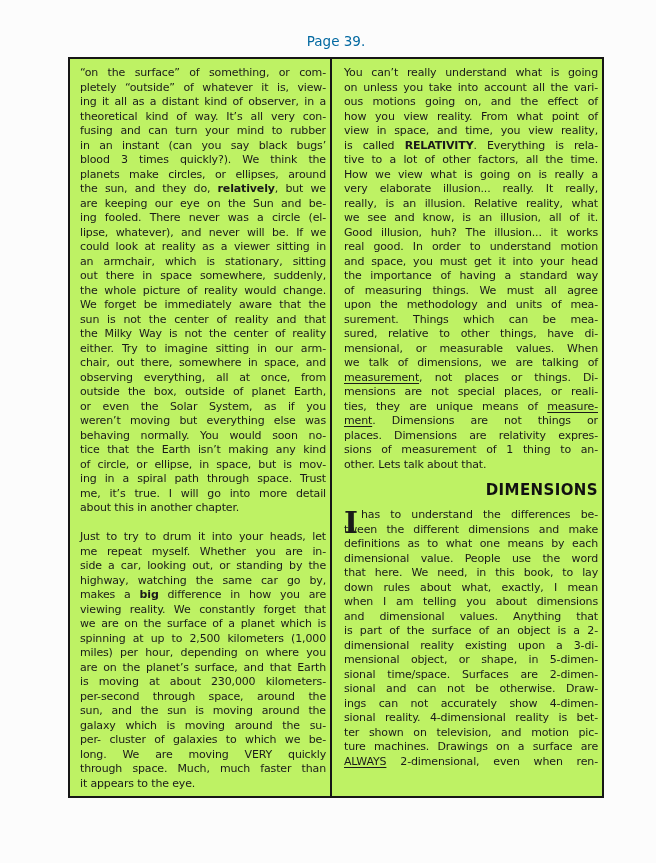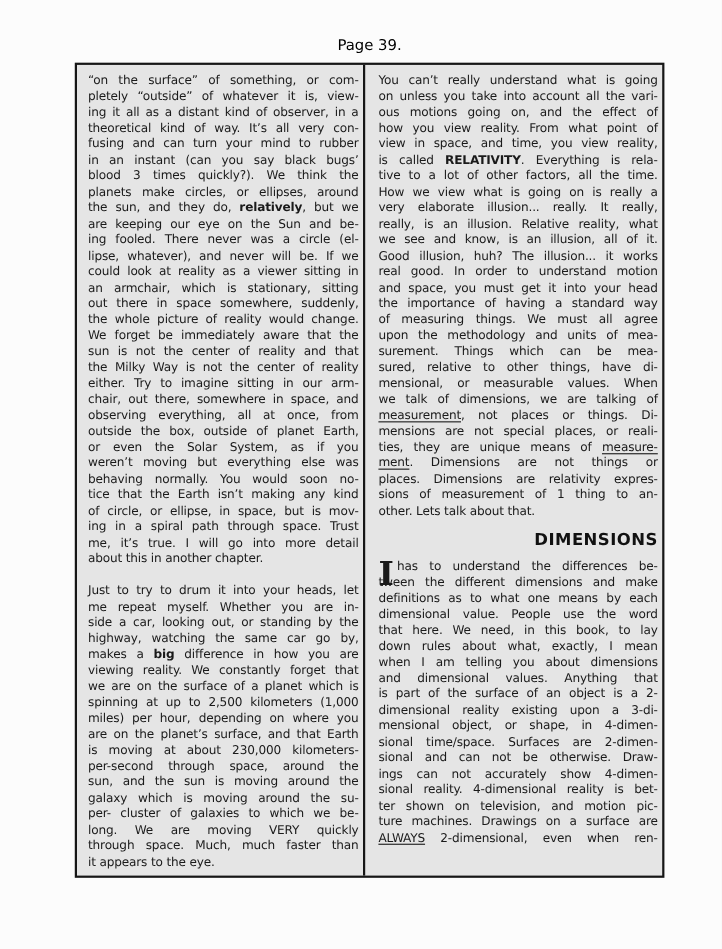--- a/index.html
+++ b/index.html
@@ -12,31 +12,31 @@
     background: #fcfcfc;
     overflow: hidden;
   }
   .page-label {
     position: absolute;
     top: 33px;
     left: 68px;
     width: 536px;
     text-align: center;
     font-size: 13.5px;
-    color: #000000;
+    color: #0369a1;
   }
   .content-box {
     position: absolute;
     left: 68px;
     top: 57px;
     width: 536px;
     height: 741px;
     border: 2px solid #161616;
     display: flex;
-    background: #e5e5e5;
+    background: #bef264;
   }
   .col { font-size: 11px; line-height: 14.5px; letter-spacing: -0.15px; }
   .col-left  { width: 260px; padding: 7px 4px 0 10px; }
   .col-right { width: 270px; padding: 7px 4px 0 12px; }
   .divider { width: 2px; background: #161616; }
   .para { position: relative; }
   .para + .para { margin-top: 14.5px; }
   .tline { text-align: justify; text-align-last: justify; white-space: normal; }
   .tlast { text-align-last: left; }
   .capline { padding-left: 17px; }
@@ -163,21 +163,21 @@
             <div class="tline capline">has to understand the differences be-</div>
             <div class="tline">tween the different dimensions and make</div>
             <div class="tline">definitions as to what one means by each</div>
             <div class="tline">dimensional value. People use the word</div>
             <div class="tline">that here. We need, in this book, to lay</div>
             <div class="tline">down rules about what, exactly, I mean</div>
             <div class="tline">when I am telling you about dimensions</div>
             <div class="tline">and dimensional values. Anything that</div>
             <div class="tline">is part of the surface of an object is a 2-</div>
             <div class="tline">dimensional reality existing upon a 3-di-</div>
-            <div class="tline">mensional object, or shape, in 4-dimen-</div>
+            <div class="tline">mensional object, or shape, in 5-dimen-</div>
             <div class="tline">sional time/space. Surfaces are 2-dimen-</div>
             <div class="tline">sional and can not be otherwise. Draw-</div>
             <div class="tline">ings can not accurately show 4-dimen-</div>
             <div class="tline">sional reality. 4-dimensional reality is bet-</div>
             <div class="tline">ter shown on television, and motion pic-</div>
             <div class="tline">ture machines. Drawings on a surface are</div>
             <div class="tline"><span class="u">ALWAYS</span> 2-dimensional, even when ren-</div>
           </div>
         </div>
     </div>

